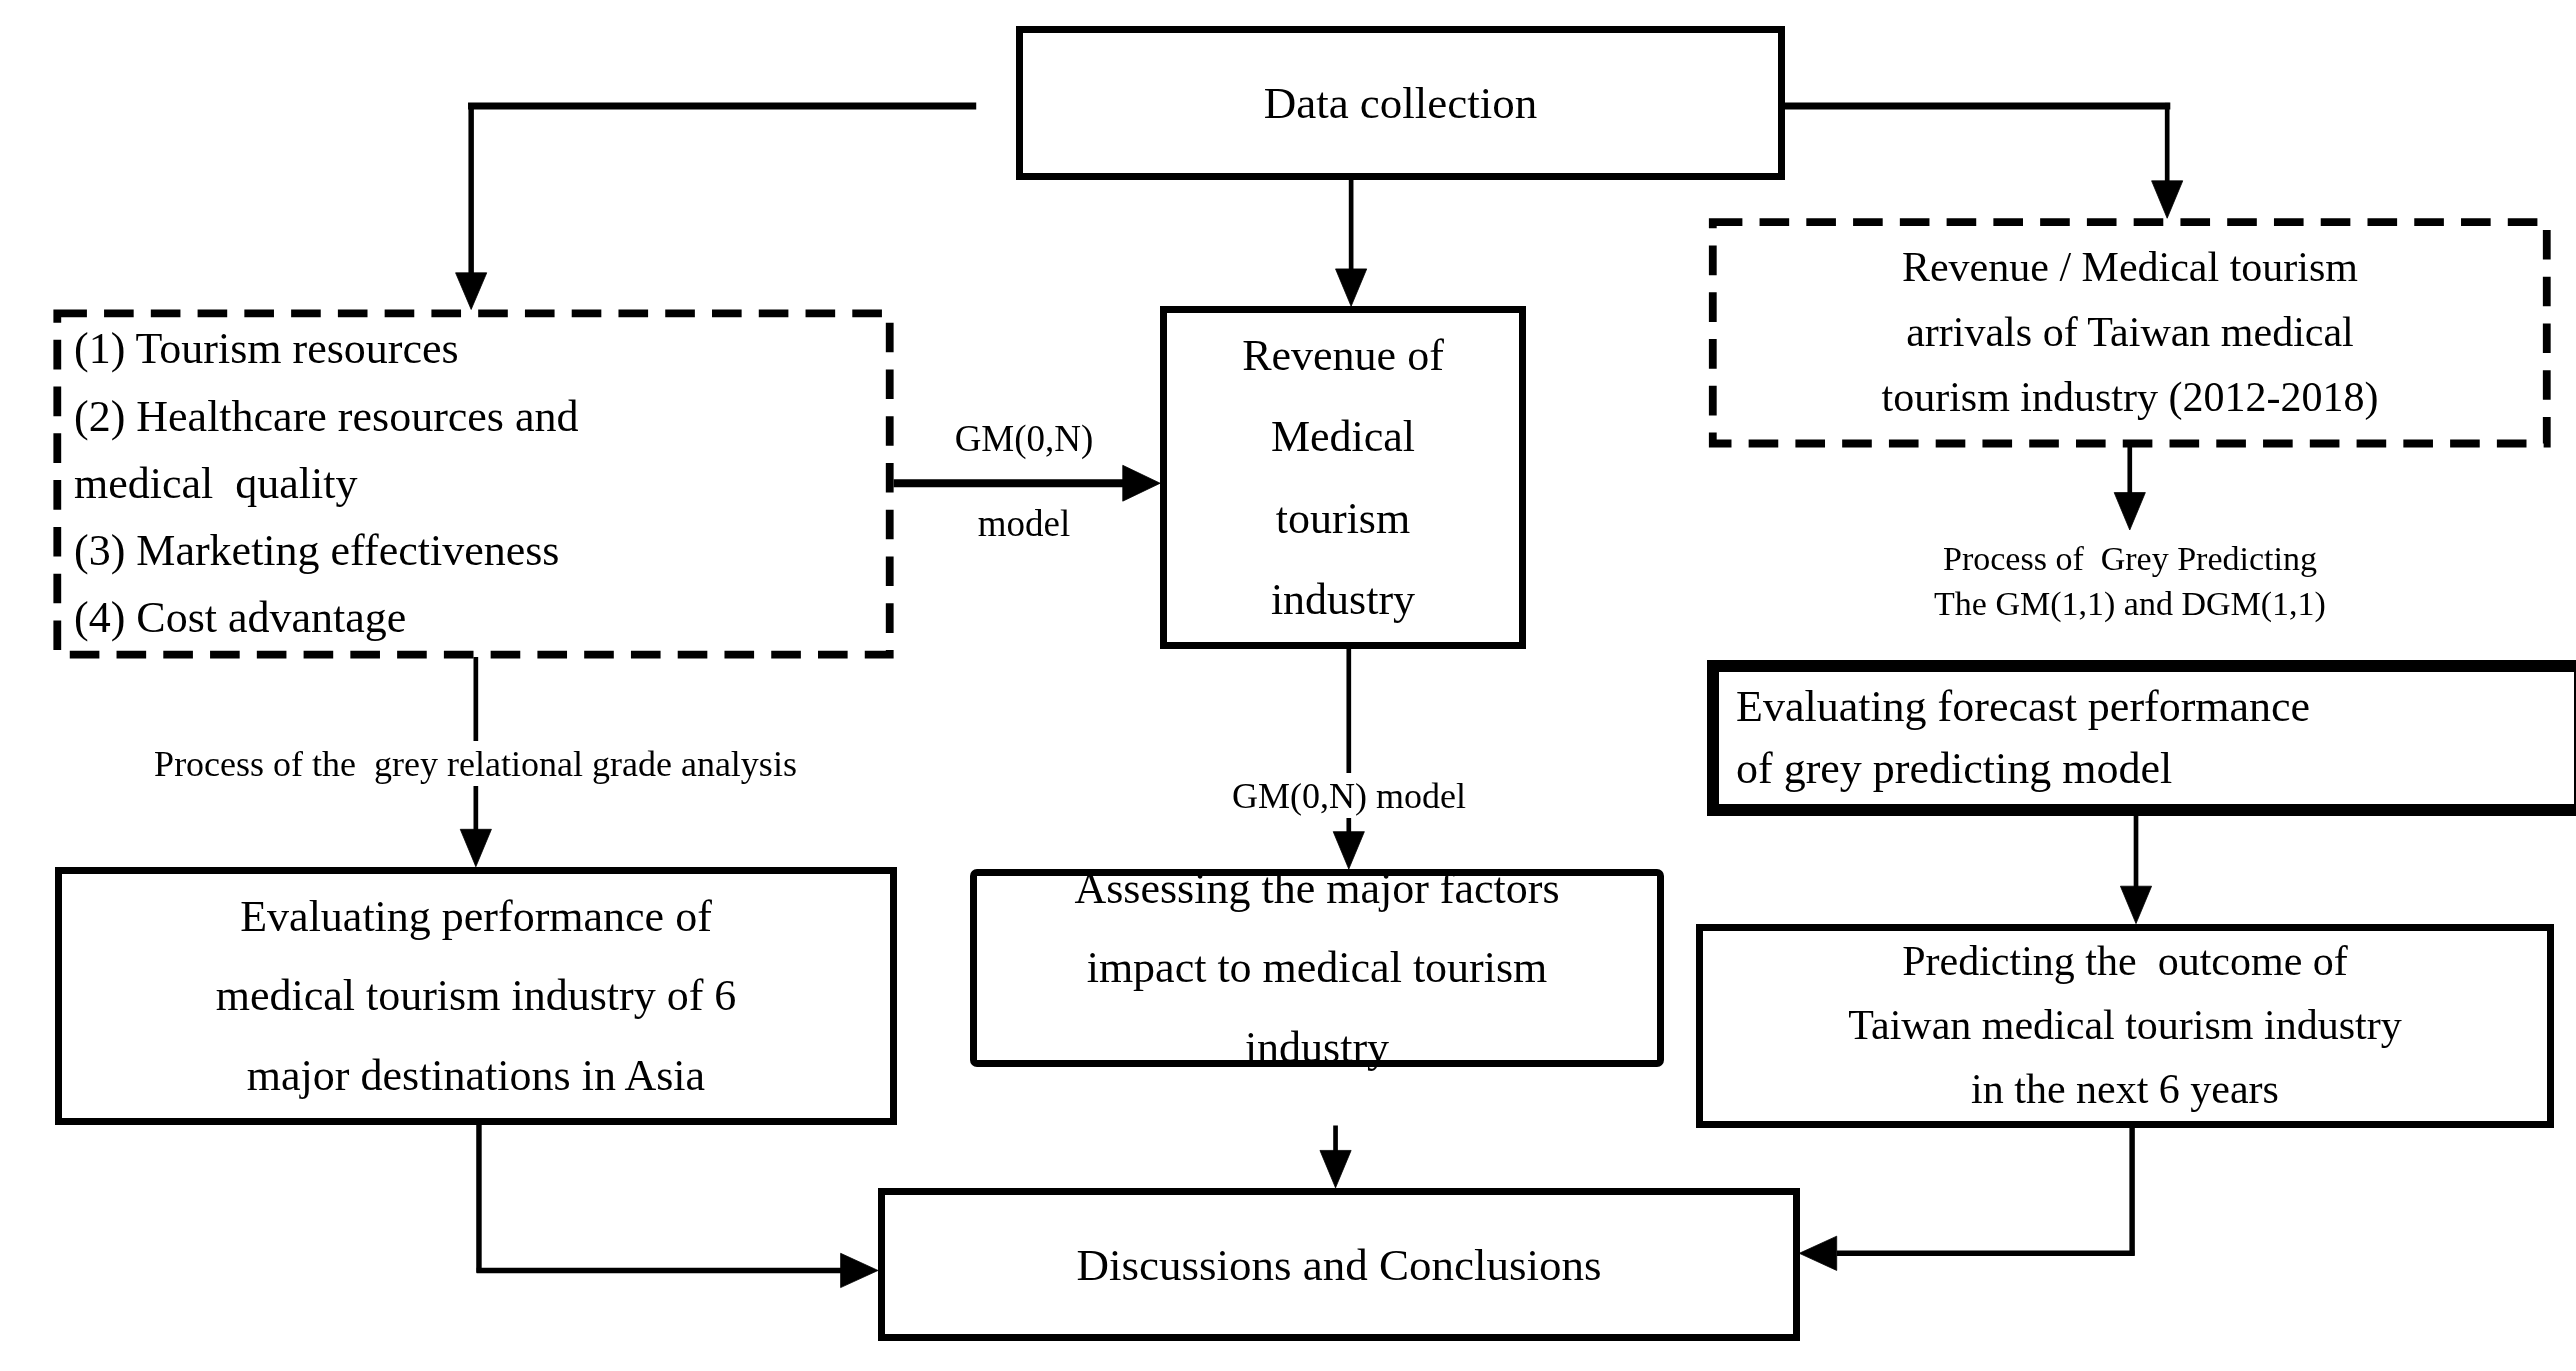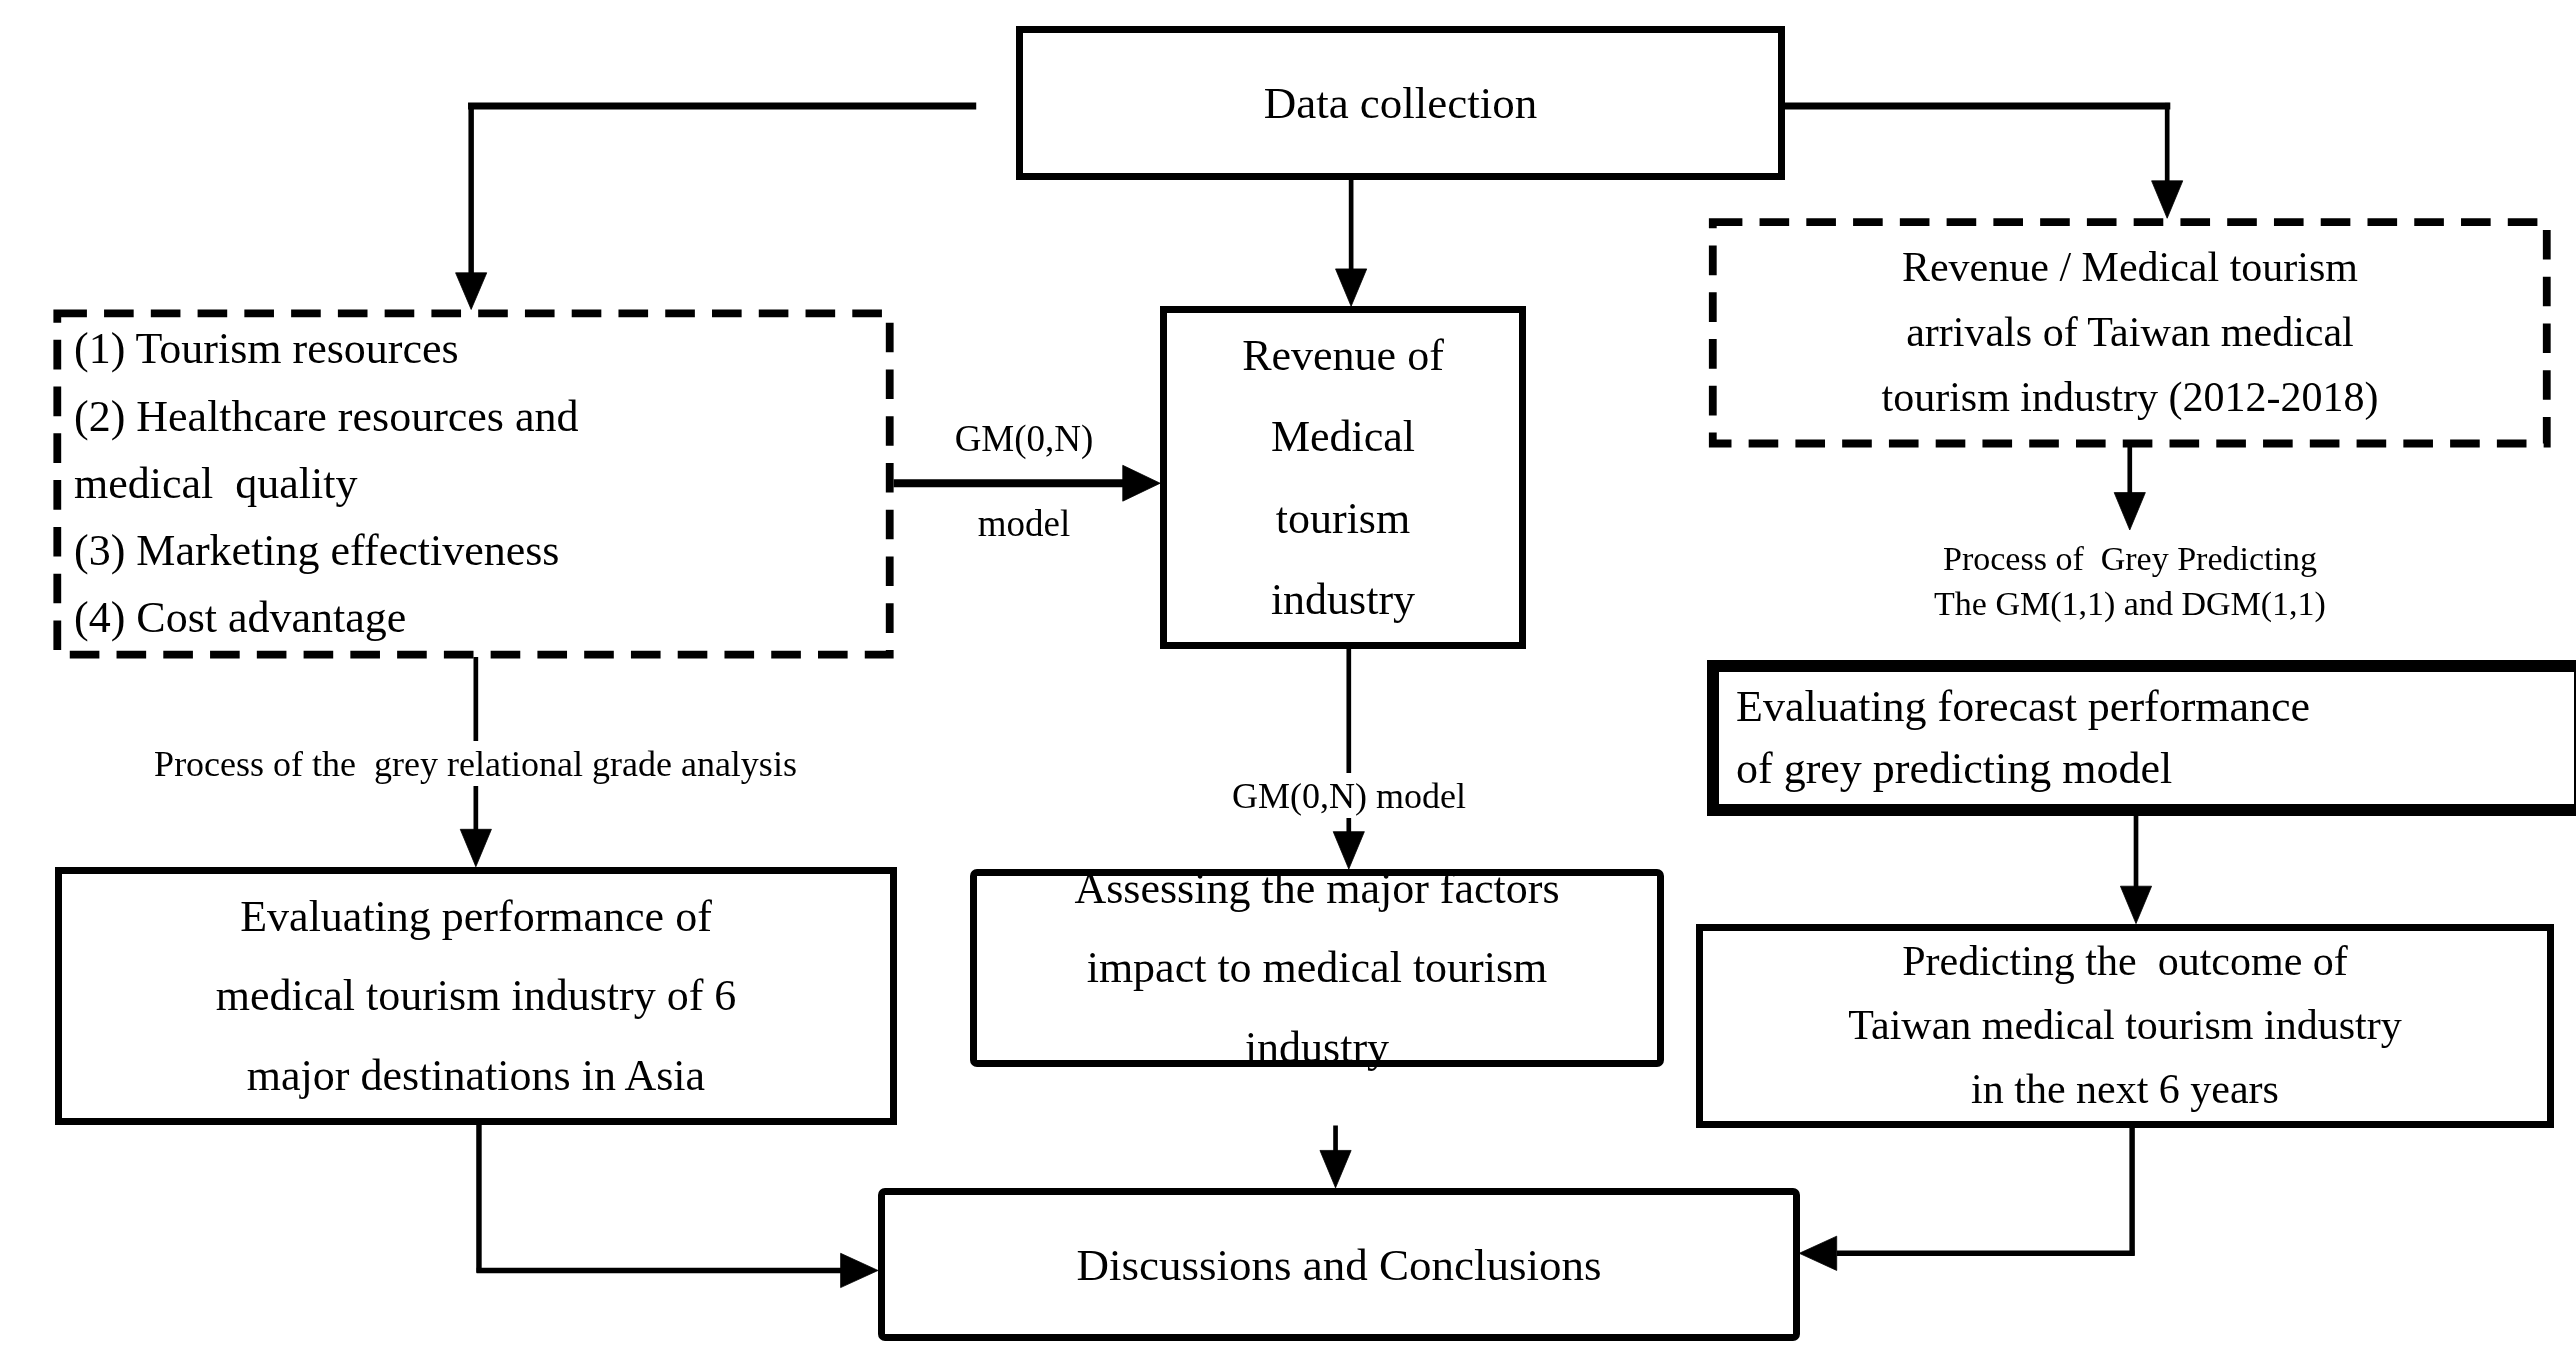--- a/index.html
+++ b/index.html
@@ -66,21 +66,21 @@
     left: 1707px; top: 660px; width: 879px; height: 156px;
     border-width: 12.5px;
     align-items: flex-start; text-align: left;
     padding-left: 17px;
     font-size: 44px; line-height: 1.4;
   }
 
   #box-predicting { left: 1696px; top: 924px; width: 858px; height: 204px; font-size: 42px; line-height: 1.52; }
   #box-eval-performance { left: 55px; top: 867px; width: 842px; height: 258px; font-size: 44px; line-height: 1.8; }
   #box-assessing { left: 970px; top: 869px; width: 694px; height: 198px; font-size: 44px; line-height: 1.8; border-radius: 7px; }
-  #box-discussions { left: 878px; top: 1188px; width: 922px; height: 153px; font-size: 45px; border-radius: 7px; }
+  #box-discussions { left: 878px; top: 1188px; width: 922px; height: 153px; font-size: 45px; }
 
   
   #label-gm-left {
     left: 880px; top: 419px; width: 288px; height: 126px;
     justify-content: space-between;
     font-size: 37px; line-height: 1.1;
   }
   #label-grey-relational {
     left: 45px; top: 741px; width: 861px; height: 45px;
     background: #ffffff;

